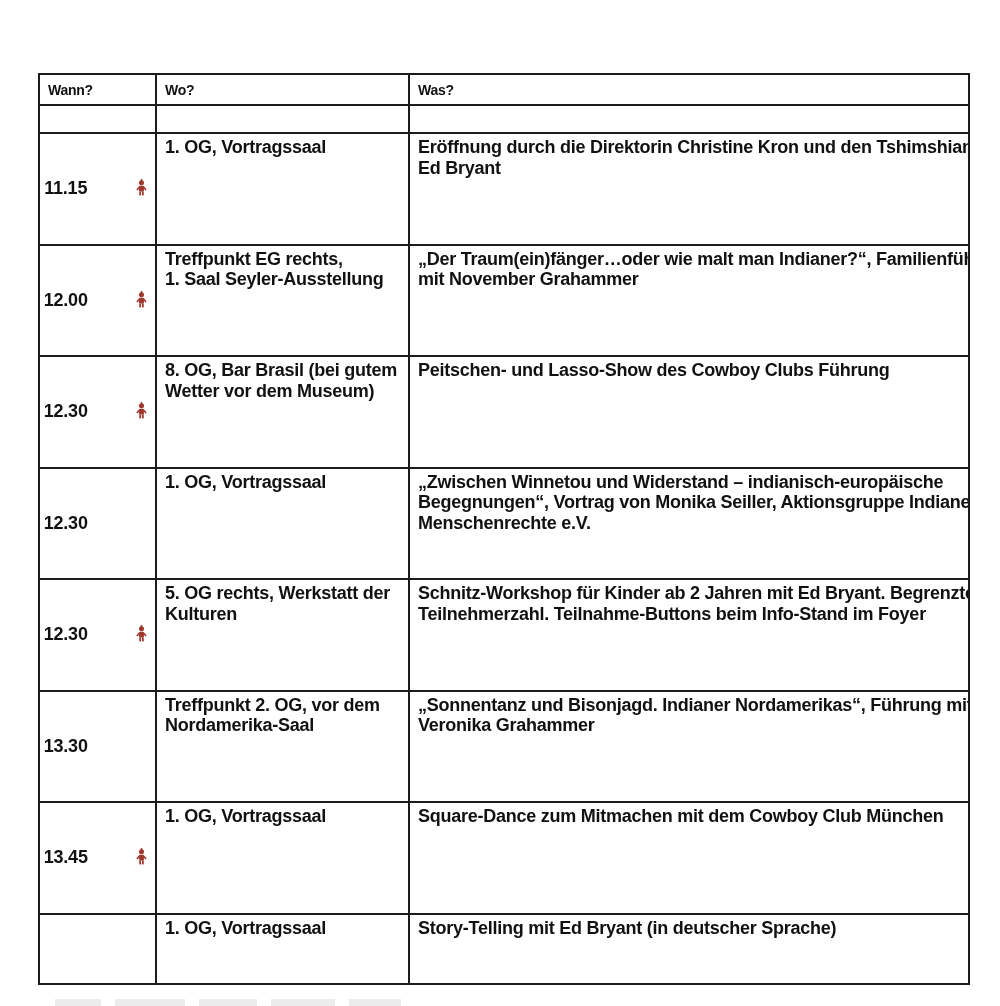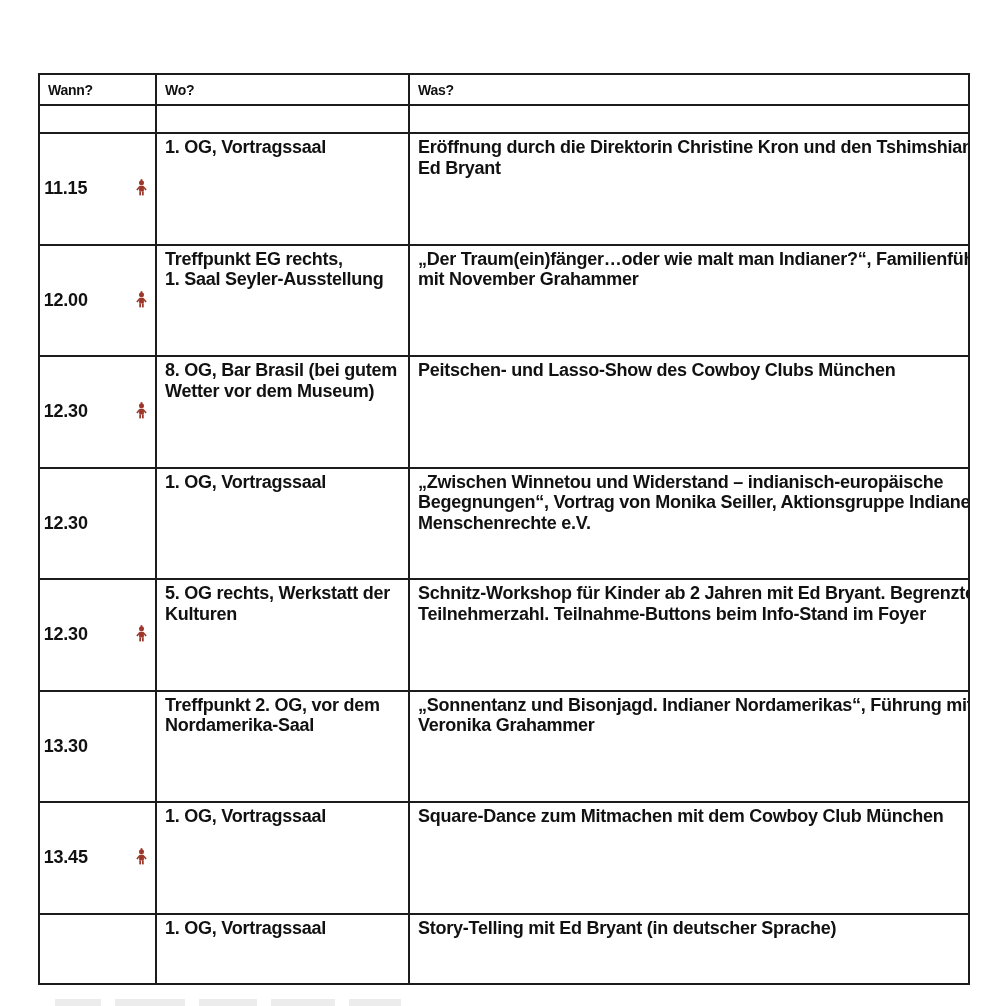--- a/index.html
+++ b/index.html
@@ -148,21 +148,21 @@
               <path d="M9.4 7.4 L12.6 11.2 L11.3 12.3 L8.8 9.4 Z"></path>
               <rect x="4.6" y="13.2" width="1.9" height="4.3"></rect>
               <rect x="7.5" y="13.2" width="1.9" height="4.3"></rect>
             </g>
           </svg>
         </span>
       </div>
     </td>
     <td class="c-where">8. OG, Bar Brasil (bei gutem
 Wetter vor dem Museum)</td>
-    <td class="c-what">Peitschen- und Lasso-Show des Cowboy Clubs München</td>
+    <td class="c-what">Peitschen- und Lasso-Show des Cowboy Clubs Führung</td>
   </tr>
 
   <tr>
     <td class="c-time">
       <div class="time-wrap">
         <span class="time-text">12.30</span>
         <span class="figicon hidden" style="color: rgb(157, 55, 43);">
           <svg width="13" height="17" viewBox="0 0 14 18" aria-hidden="true">
             <g fill="currentColor">
               <rect x="6.1" y="0" width="1.8" height="2.2"></rect>

